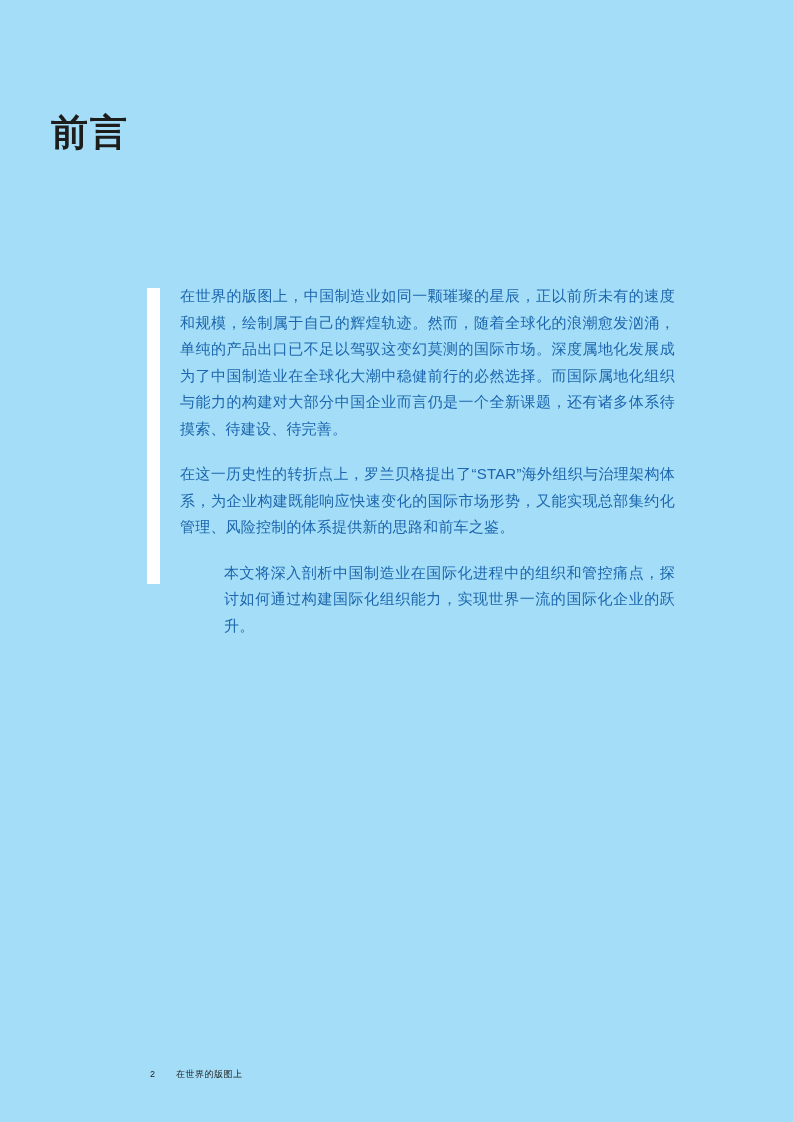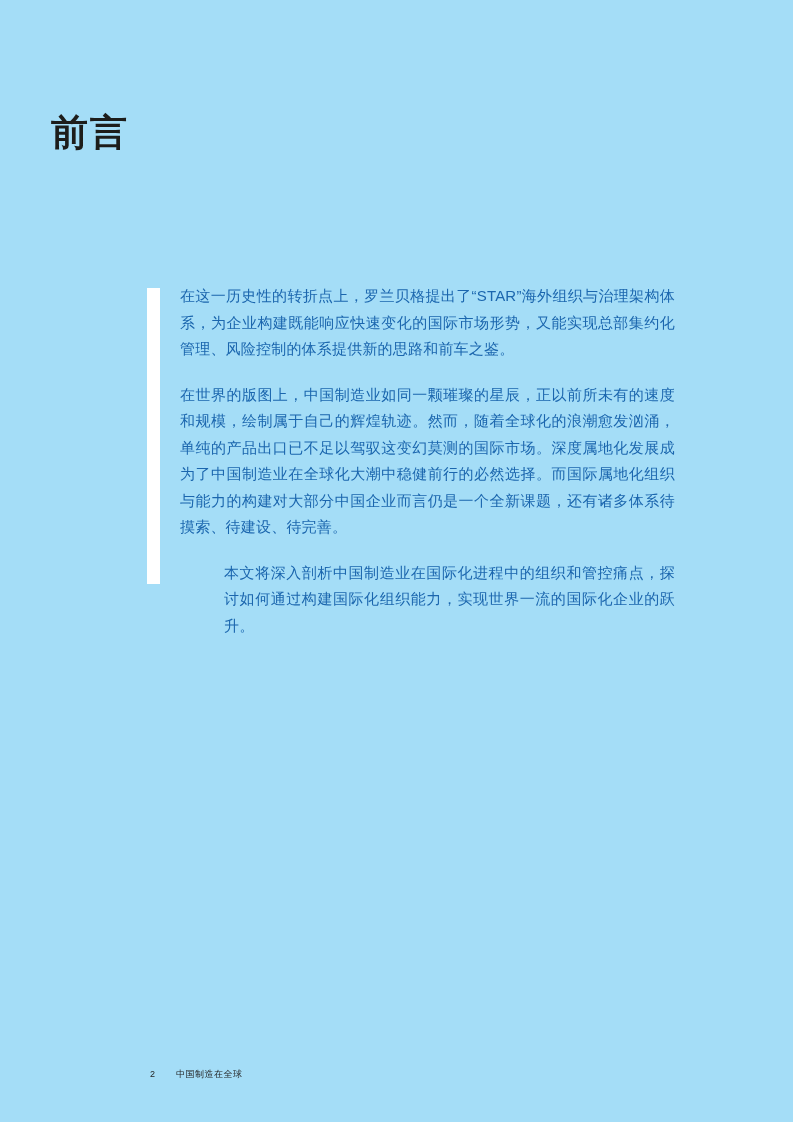--- a/index.html
+++ b/index.html
@@ -71,23 +71,23 @@
 </head>
 <body>
 
 <div class="page">
 
   <h1 class="page-title">前言</h1>
 
   <div class="accent-bar"></div>
 
   <div class="body-copy">
+    <p>在世界的版图上，中国制造业如同一颗璀璨的星辰，正以前所未有的速度和规模，绘制属于自己的辉煌轨迹。然而，随着全球化的浪潮愈发汹涌，单纯的产品出口已不足以驾驭这变幻莫测的国际市场。深度属地化发展成为了中国制造业在全球化大潮中稳健前行的必然选择。而国际属地化组织与能力的构建对大部分中国企业而言仍是一个全新课题，还有诸多体系待摸索、待建设、待完善。</p>
     <p>在这一历史性的转折点上，罗兰贝格提出了“STAR”海外组织与治理架构体系，为企业构建既能响应快速变化的国际市场形势，又能实现总部集约化管理、风险控制的体系提供新的思路和前车之鉴。</p>
-    <p>在世界的版图上，中国制造业如同一颗璀璨的星辰，正以前所未有的速度和规模，绘制属于自己的辉煌轨迹。然而，随着全球化的浪潮愈发汹涌，单纯的产品出口已不足以驾驭这变幻莫测的国际市场。深度属地化发展成为了中国制造业在全球化大潮中稳健前行的必然选择。而国际属地化组织与能力的构建对大部分中国企业而言仍是一个全新课题，还有诸多体系待摸索、待建设、待完善。</p>
     <p>本文将深入剖析中国制造业在国际化进程中的组织和管控痛点，探讨如何通过构建国际化组织能力，实现世界一流的国际化企业的跃升。</p>
   </div>
 
   <div class="page-footer">
     <span class="page-number">2</span>
-    <span class="footer-doc-title">中国制造在全球</span>
+    <span class="footer-doc-title">在世界的版图上</span>
   </div>
 
 </div>
 
 </body></html>

